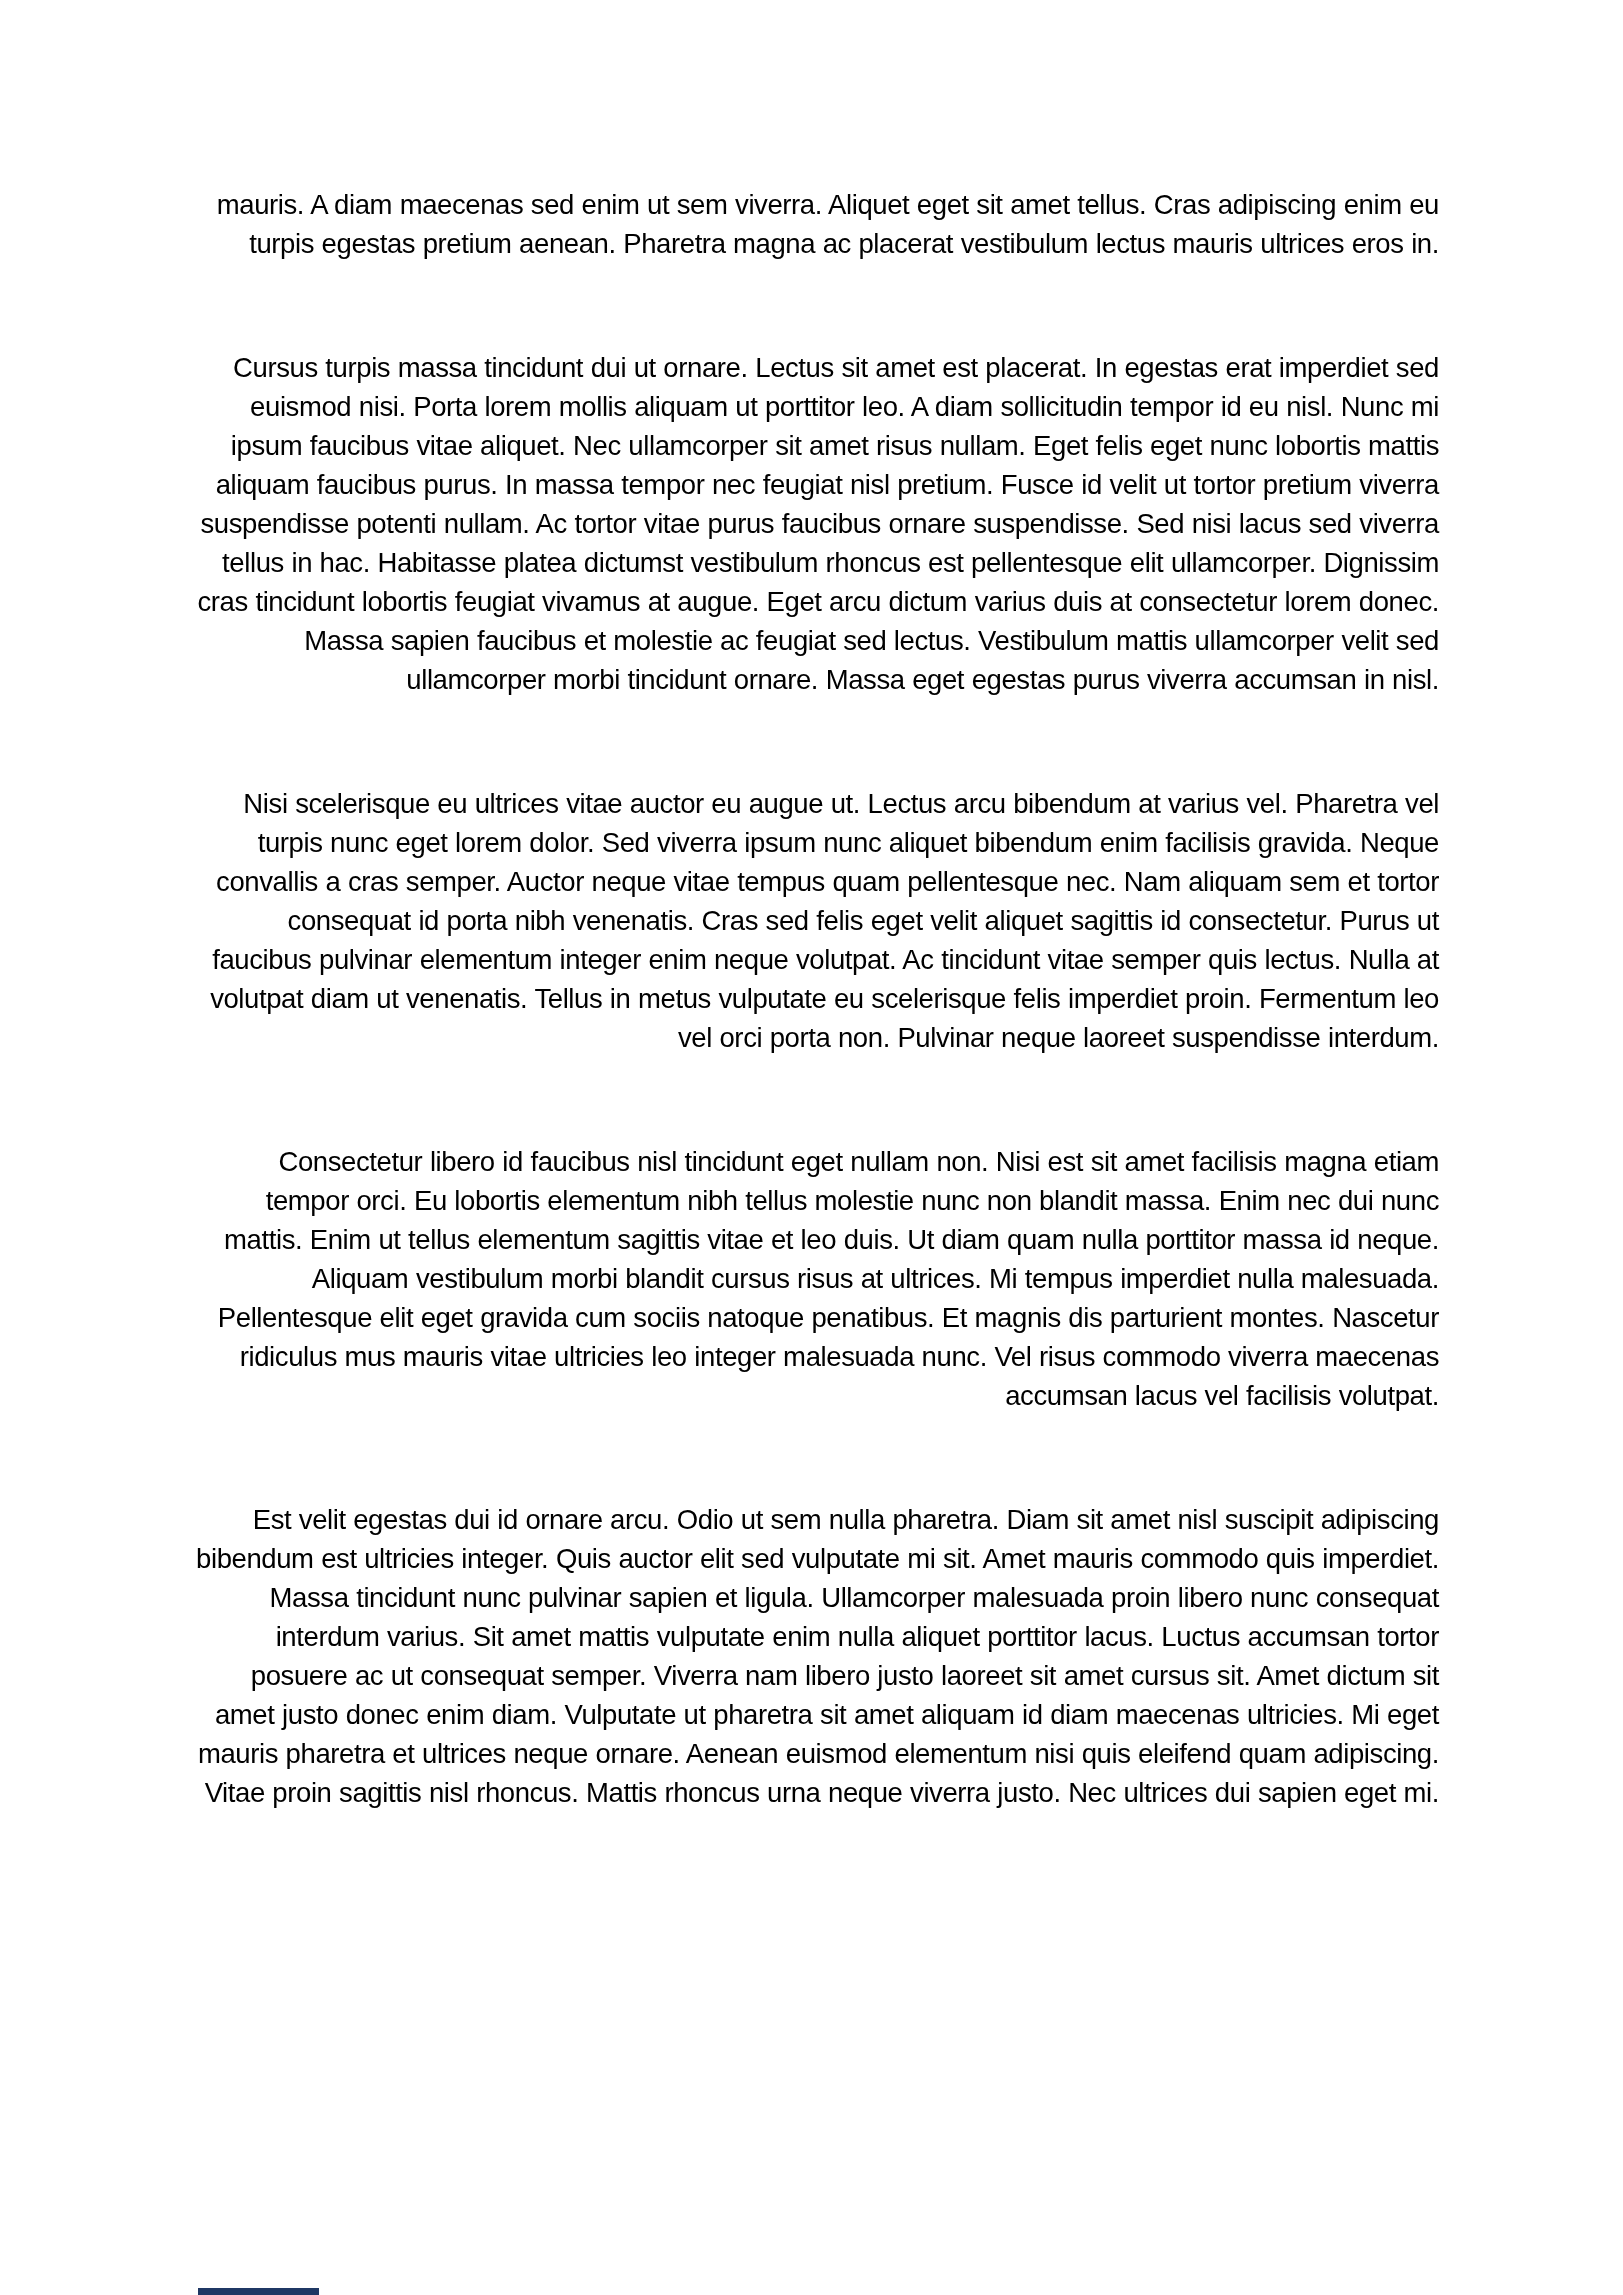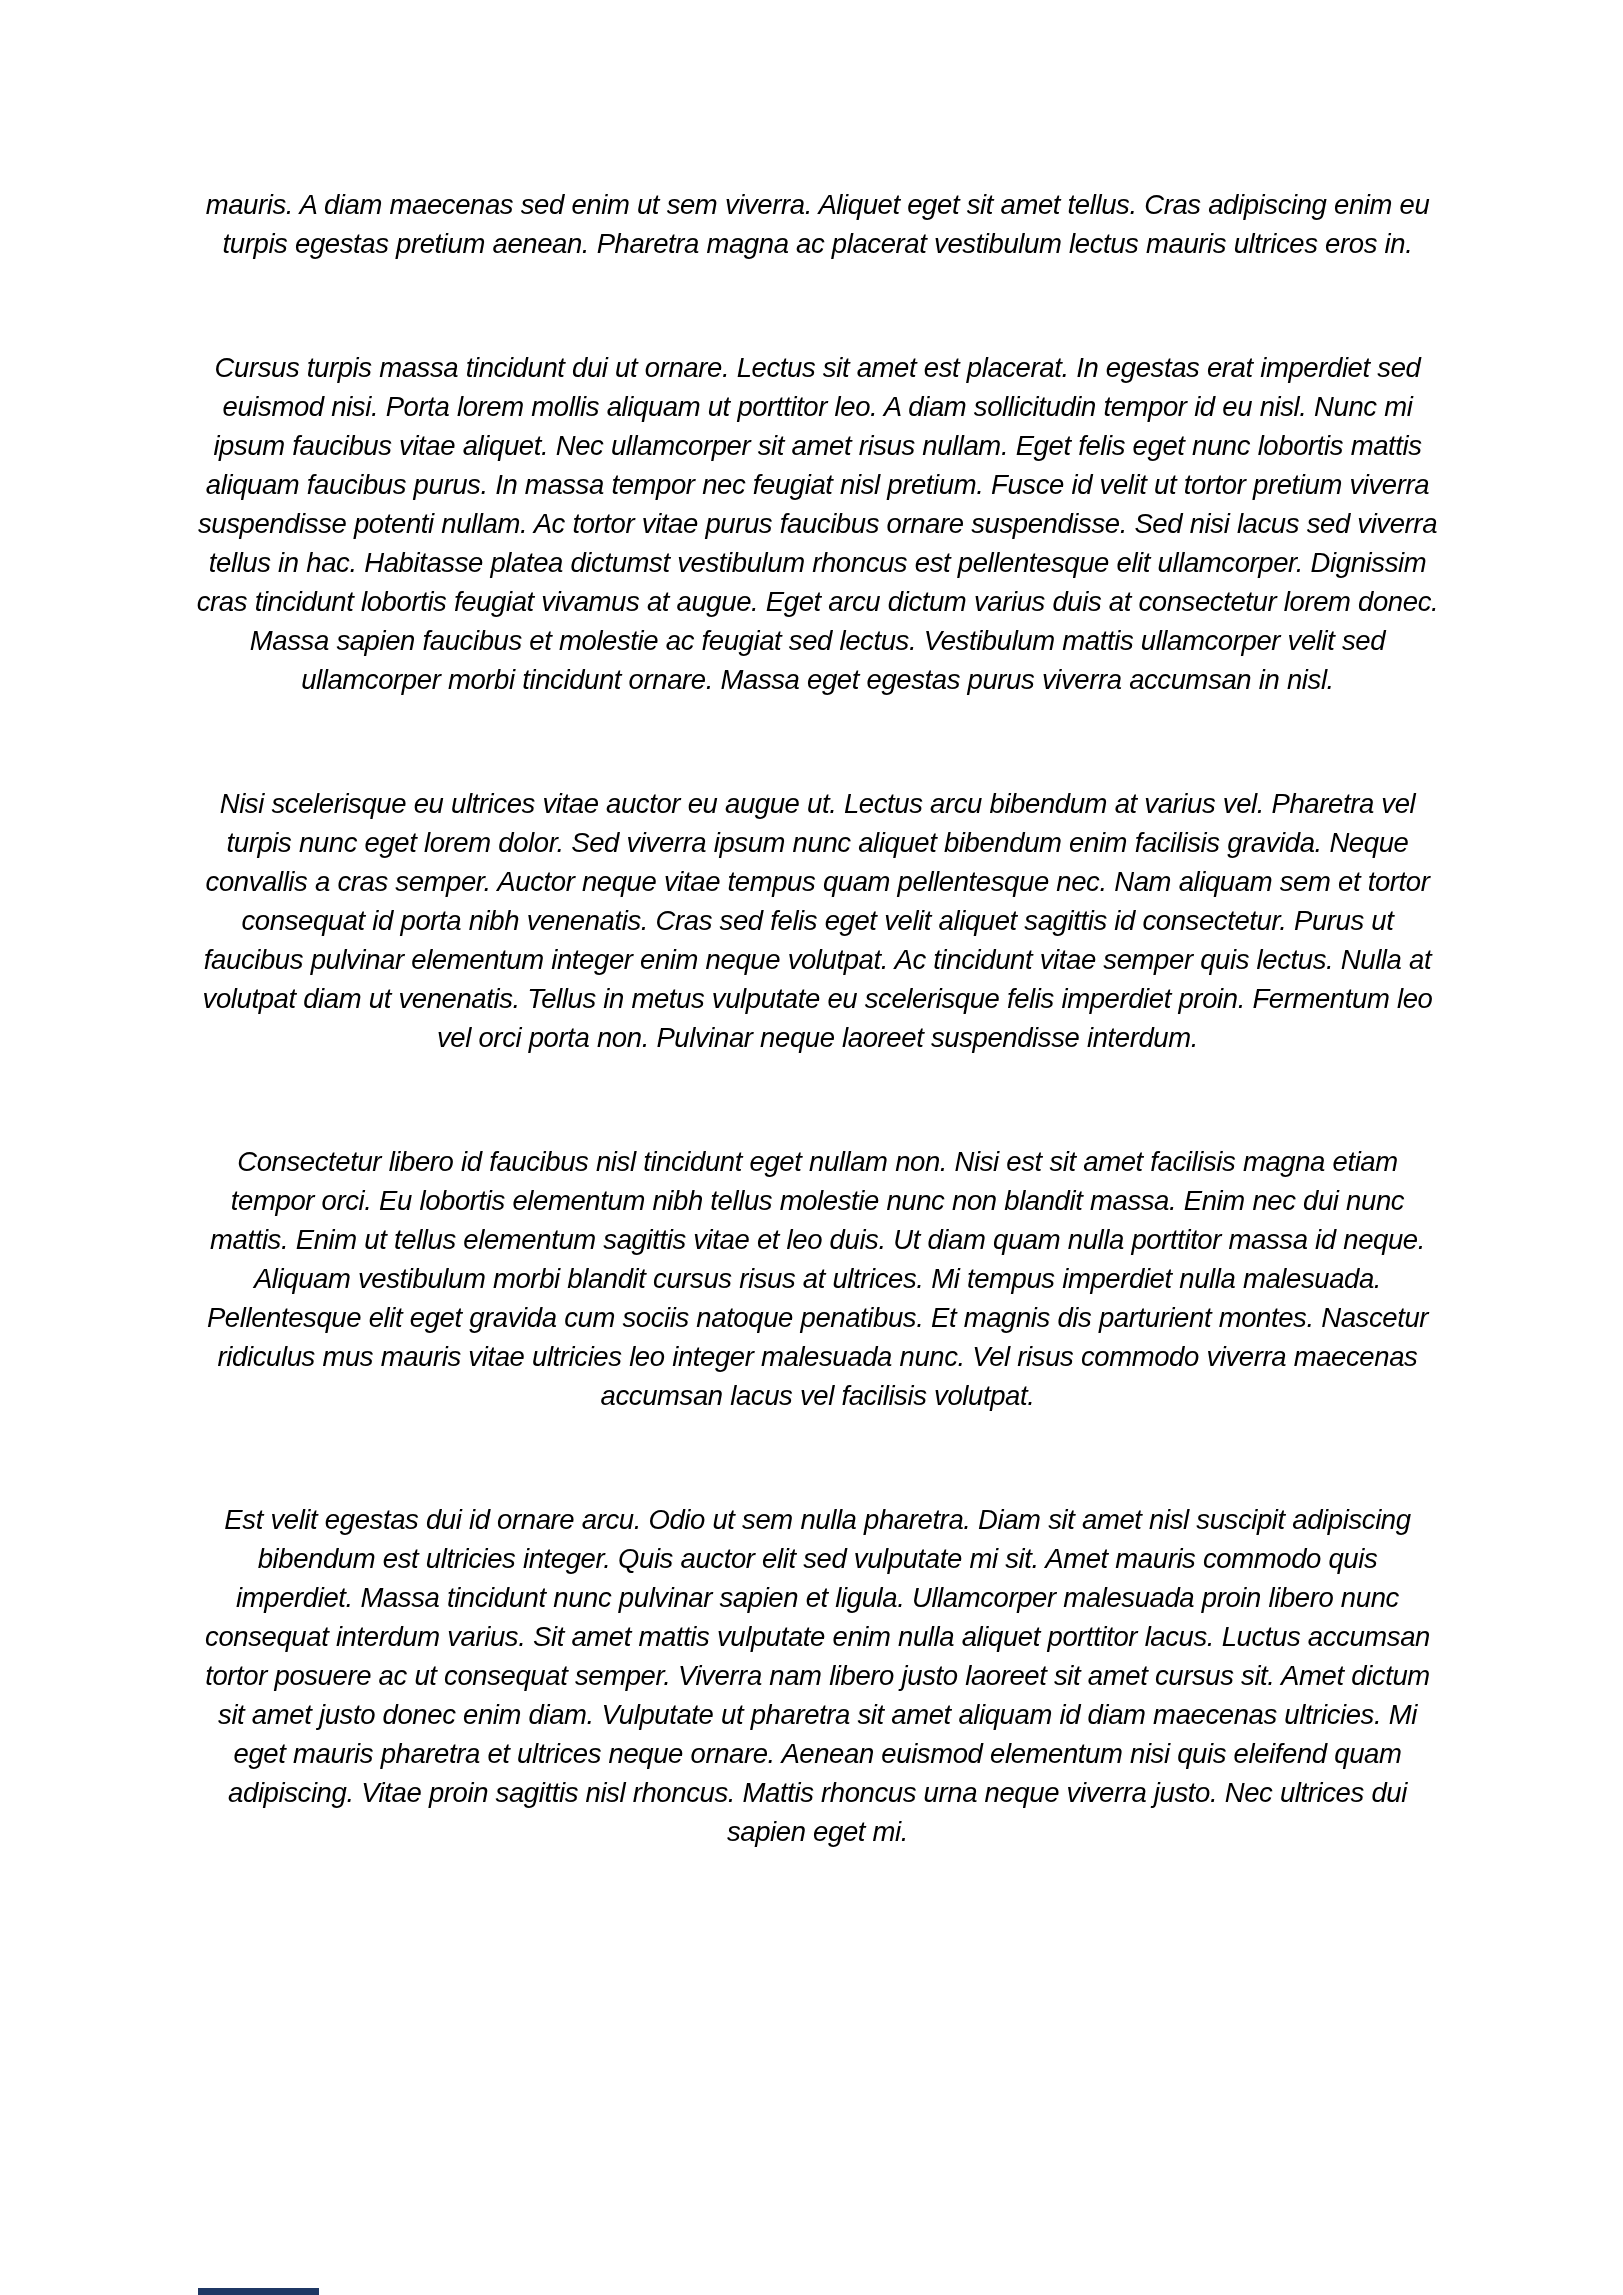--- a/index.html
+++ b/index.html
@@ -20,23 +20,22 @@
     position: absolute;
     left: 196px;
     top: 185px;
     width: 1243px;
   }
   .content p {
     margin: 0 0 85px 0;
     font-size: 27.5px;
     line-height: 39px;
     letter-spacing: -0.4px;
-    text-align: center;
+    text-align: right;
     word-spacing: 0.3px;
-    font-style: italic;
   }
   .cutoff-bar {
     position: absolute;
     left: 198px;
     bottom: 0;
     width: 121px;
     height: 7.2px;
   }
 </style>
 </head>

